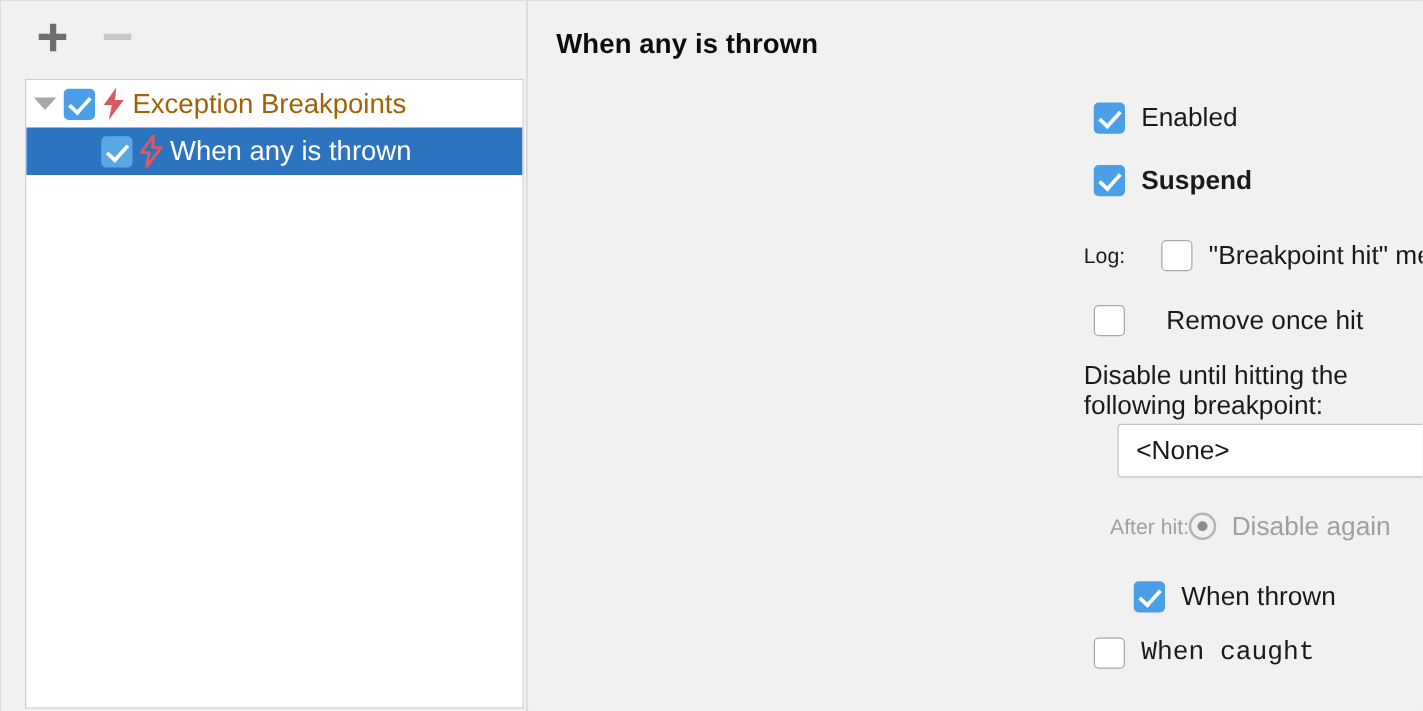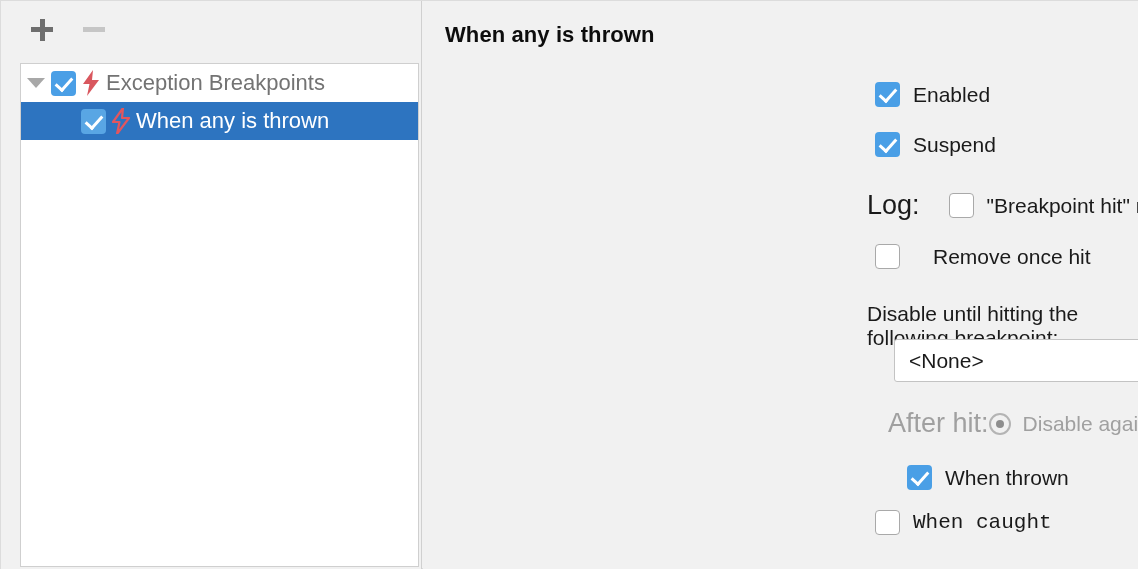--- a/index.html
+++ b/index.html
@@ -119,21 +119,21 @@
     width: 7px; height: 14px;
     border: solid #ffffff;
     border-width: 0 3.2px 3.2px 0;
     transform: rotate(42deg);
   }
 
   .bolt { flex: 0 0 30px; width: 30px; height: 26px; display:flex; align-items:center; justify-content:center; }
 
   .tree-label {
     font-size: 22px;
-    color: #737373;
+    color: #a16207;
     white-space: nowrap;
     line-height: 1;
   }
   .tree-row.selected .tree-label { color: #ffffff; }
 
   
   #right-pane {
     position: absolute;
     left: 422px; top: 0;
     width: 716px;
@@ -151,48 +151,48 @@
     white-space: nowrap;
   }
 
   .row {
     position: absolute;
     display: flex;
     align-items: center;
     white-space: nowrap;
   }
   .row-label {
-    font-size: 27px;
+    font-size: 17px;
     color: #1a1a1a;
     line-height: 1;
   }
   .row-label.dim { color: #a0a0a0; }
 
   .cbrow { display: flex; align-items: center; }
   .cbrow .cb { margin-right: 0; }
   .cbrow .cb-text {
     margin-left: 13px;
     font-size: 21px;
     color: #1a1a1a;
     line-height: 1;
   }
 
   #row-enabled  { left: 452px; top: 81px; }
-  #row-suspend  { left: 452px; top: 131px; }
+  #row-suspend  { left: 452px; top: 131px; font-weight: bold; }
 
   #row-log { left: 444px; top: 191px; }
   #log-label { margin-right: 29px; }
   #log-msg-cb { margin-right: 0; }
   #log-msg-text { margin-left: 13px; margin-right: 38px; font-size:21px; color:#1a1a1a; line-height:1;}
 
   #row-remove { left: 452px; top: 243px; gap: 20px; }
 
   #disable-label {
     position: absolute;
-    left: 444px; top: 301px;
+    left: 444px; top: 288px;
     font-size: 21px;
     color: #1a1a1a;
   }
 
   #bp-field {
     position: absolute;
     left: 471px; top: 338px;
     width: 680px;
     height: 43px;
     background: #ffffff;

